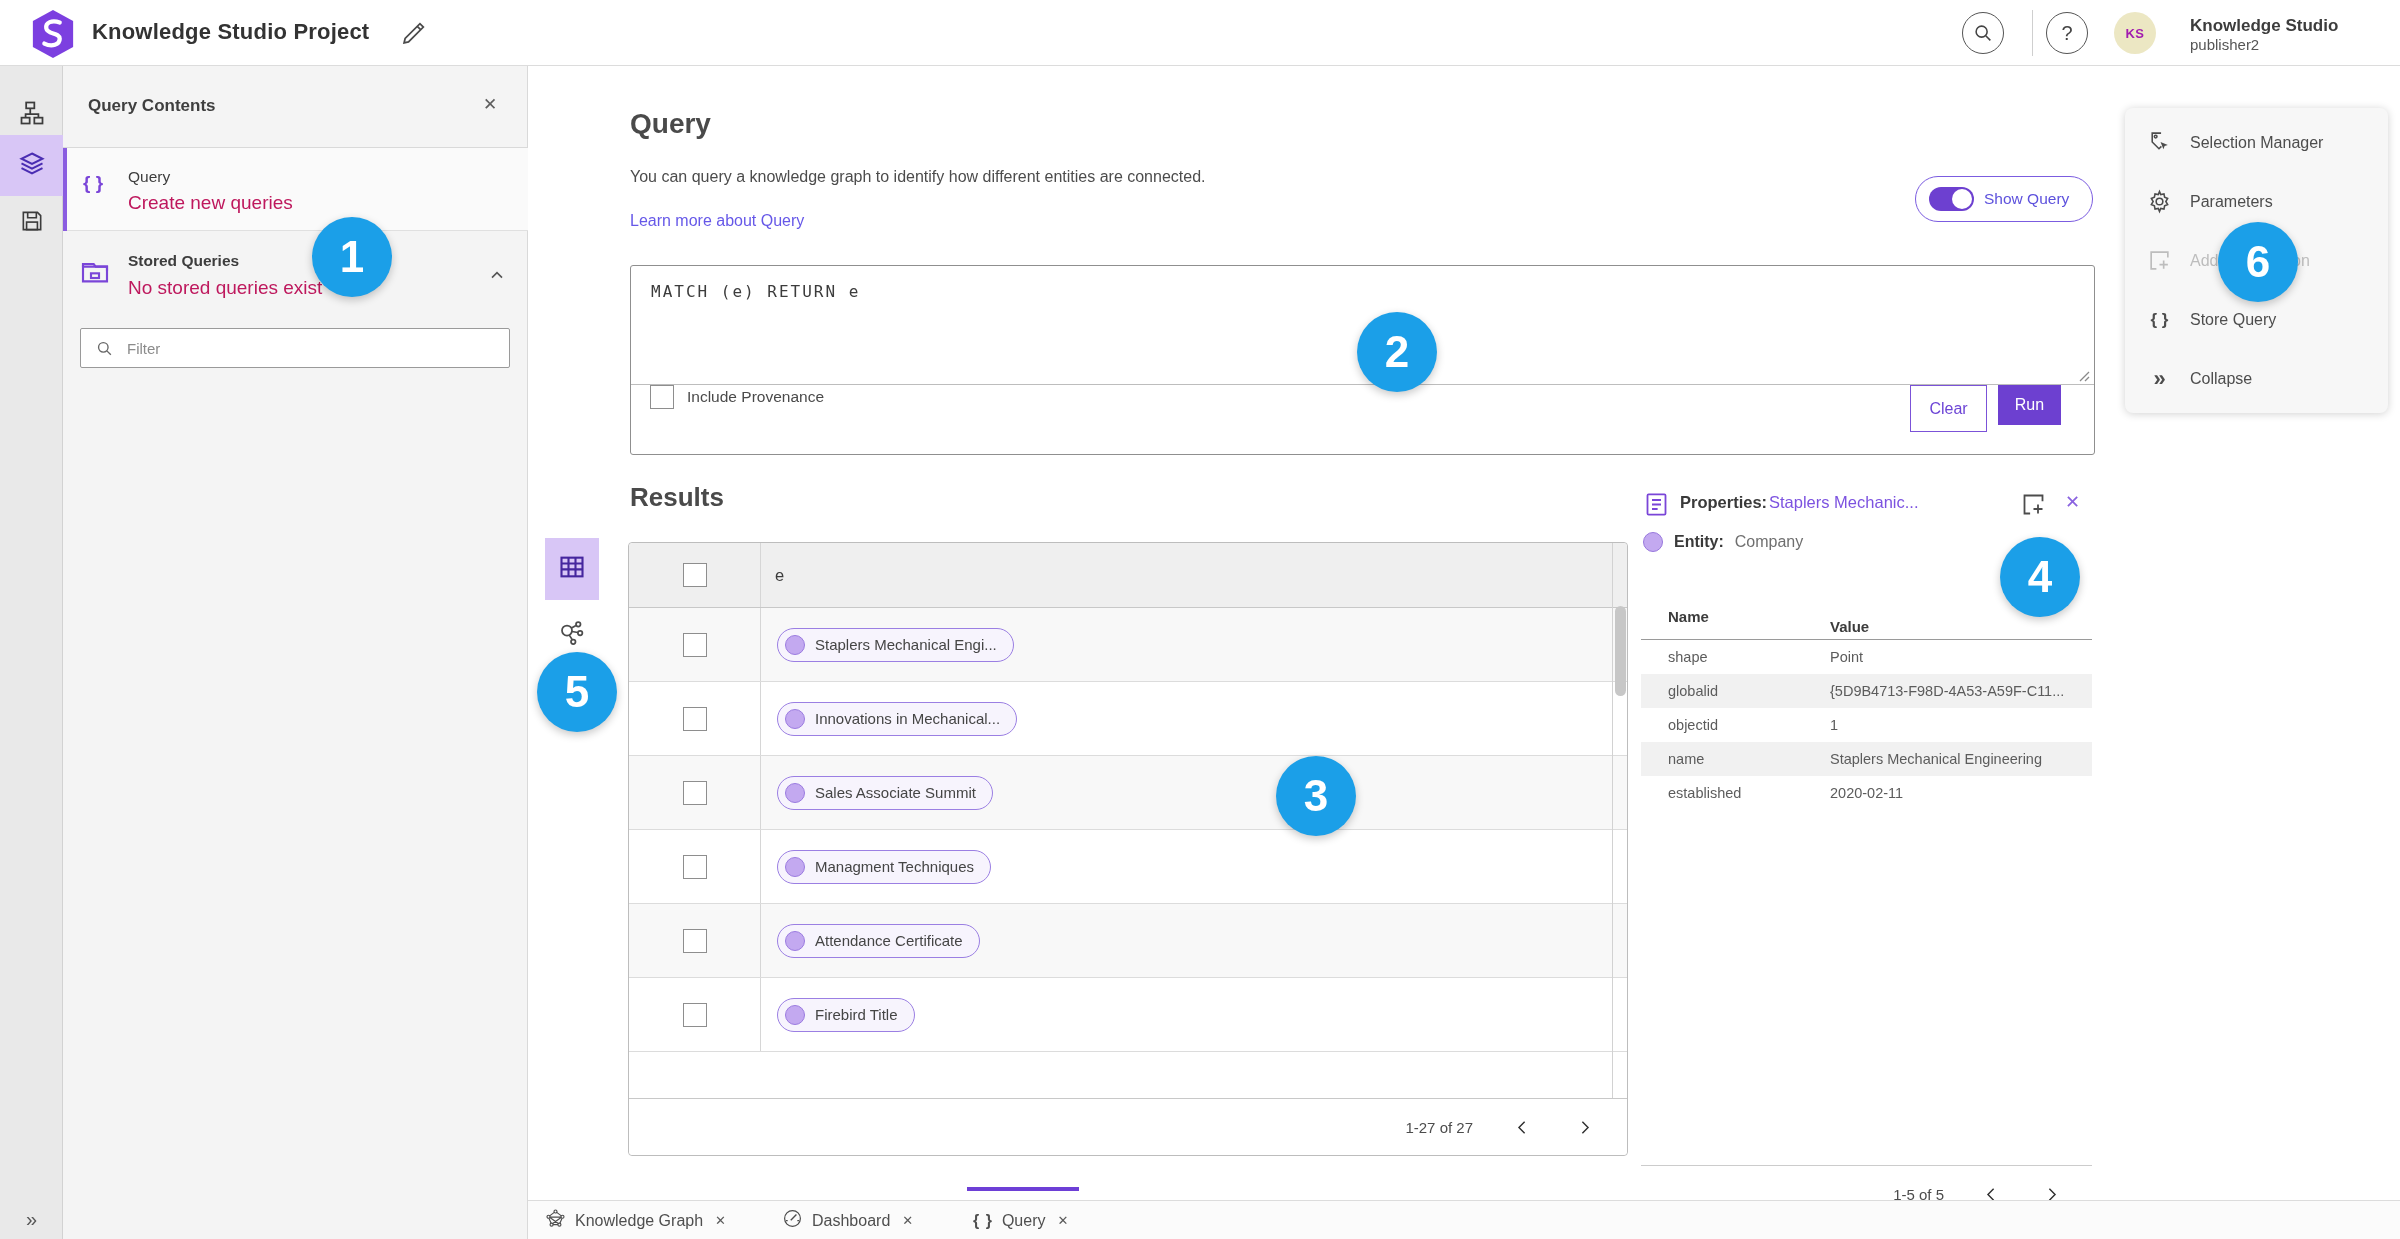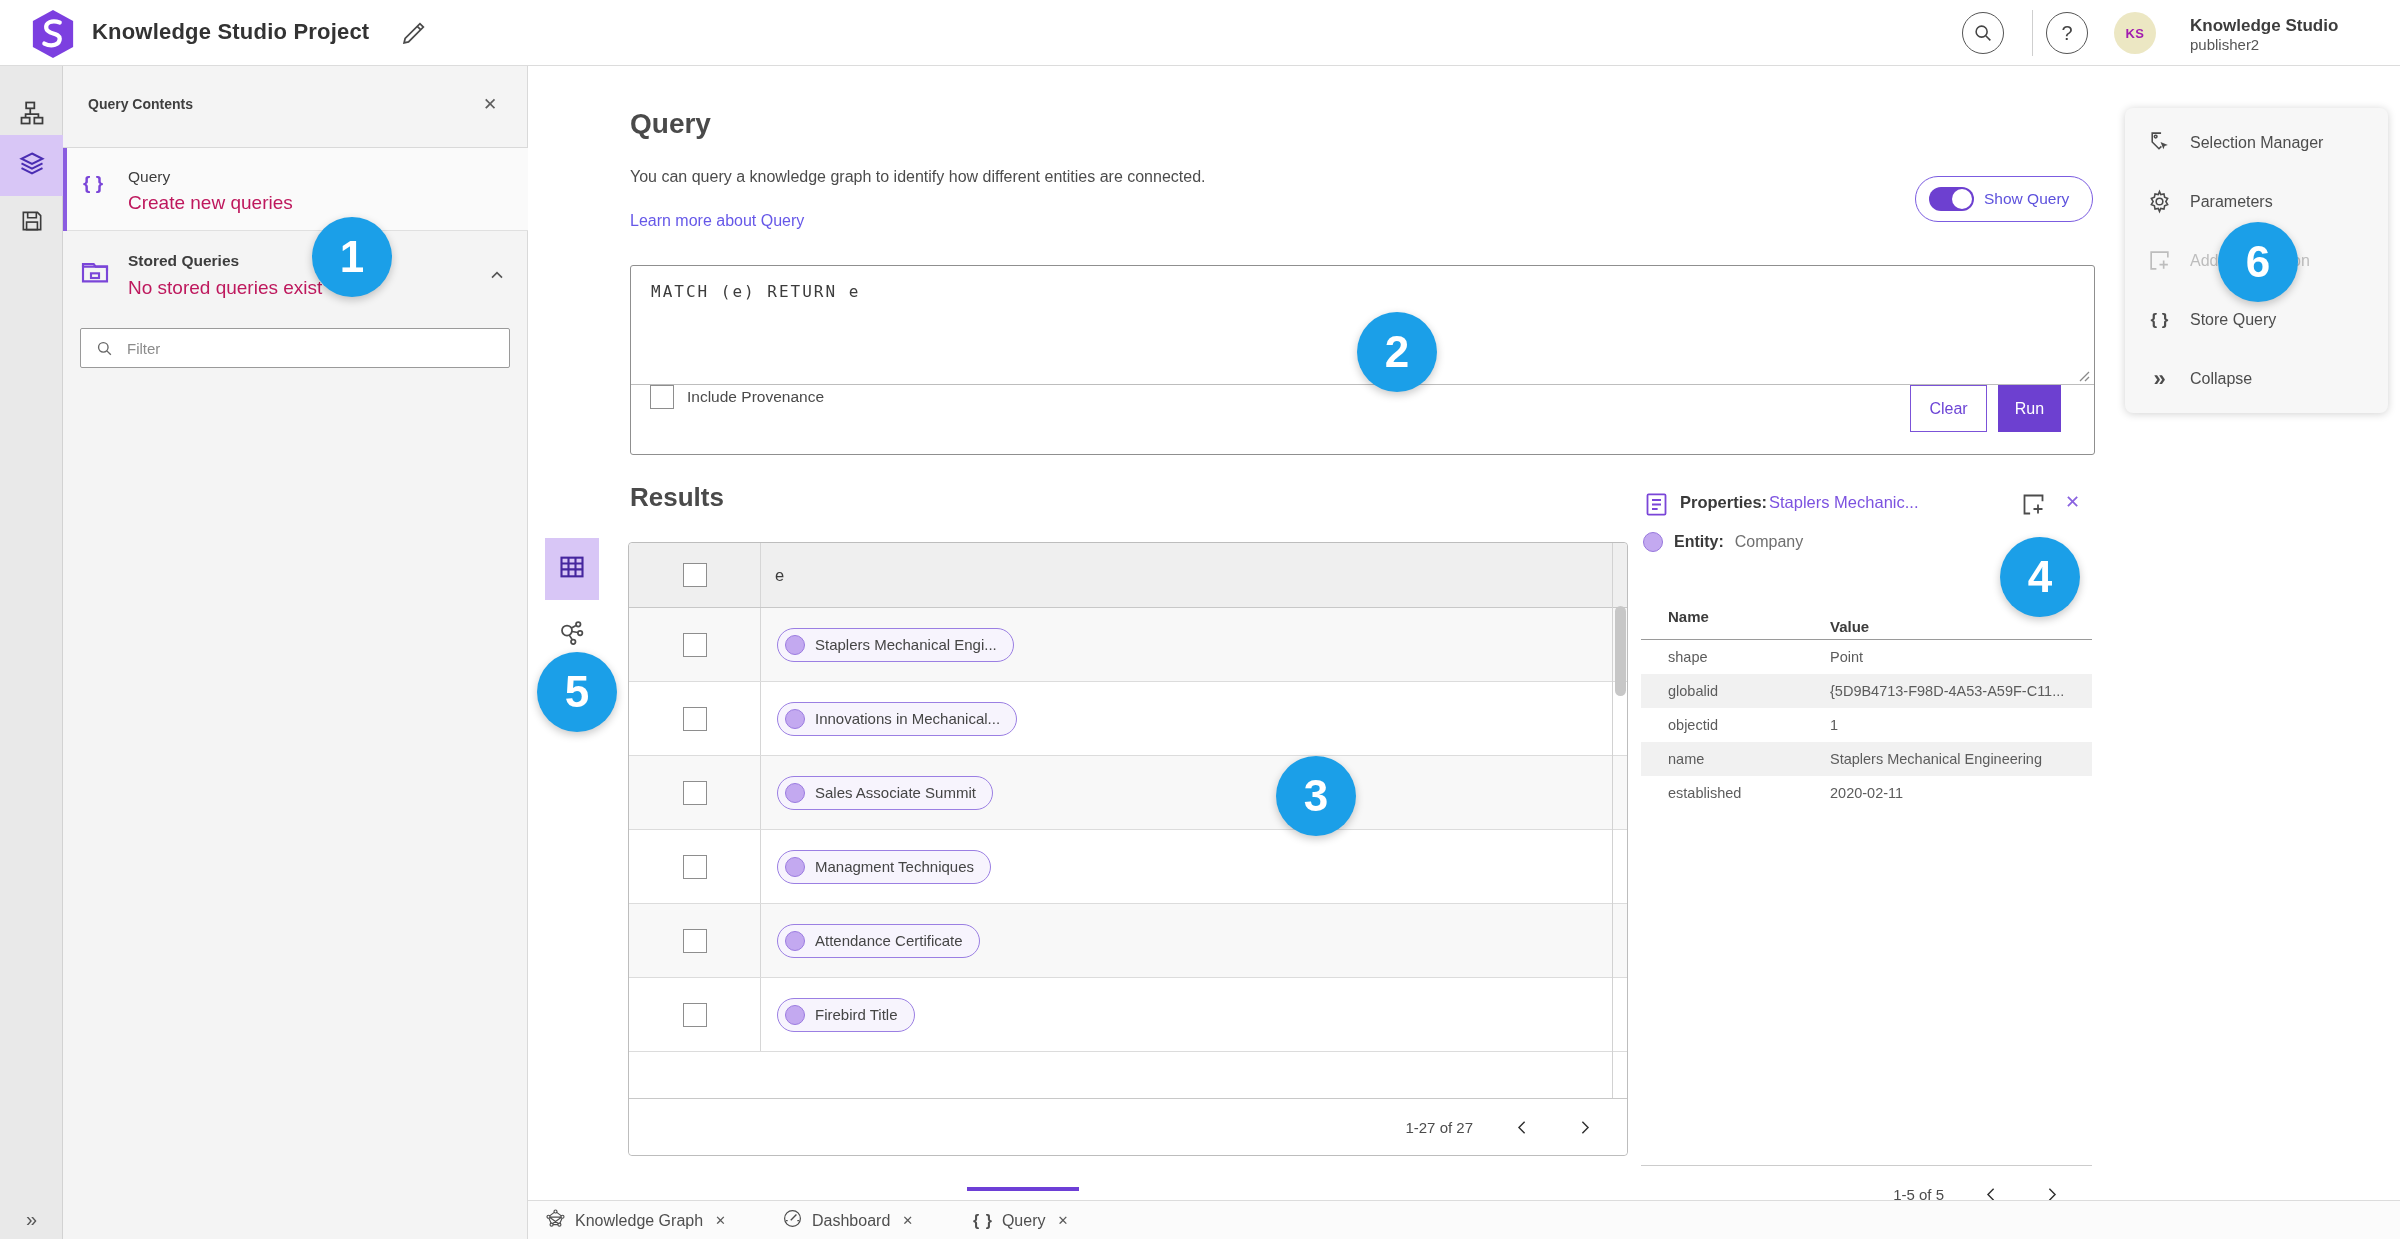--- a/index.html
+++ b/index.html
@@ -21,21 +21,21 @@
   #user-role { font-size:15px; color:#555; }
 
   
   #left-rail { position:absolute; left:0; top:66px; width:63px; height:1173px; background:#e9e9e9; border-right:1px solid #d2d2d2; z-index:5; }
   .rail-slot { position:absolute; left:0; width:63px; height:61px; display:flex; align-items:center; justify-content:center; cursor:pointer; }
   .rail-selected { background:#d8c6f6; }
   #rail-expand { position:absolute; left:0; bottom:8px; width:63px; text-align:center; font-size:20px; color:#555; cursor:pointer; }
 
   
   #contents-panel { position:absolute; left:63px; top:66px; width:465px; height:1173px; background:#f4f4f4; border-right:1px solid #d9d9d9; z-index:5; }
-  #contents-title { position:absolute; left:25px; top:30px; font-size:14px; font-weight:700; color:#3f3f3f; }
+  #contents-title { position:absolute; left:25px; top:30px; font-size:17px; font-weight:700; color:#3f3f3f; }
   #contents-close { position:absolute; left:420px; top:28px; font-size:17px; color:#5e5e5e; cursor:pointer; }
   #contents-divider { position:absolute; left:0; top:81px; width:465px; height:1px; background:#d9d9d9; }
   #query-item { position:absolute; left:0; top:82px; width:465px; height:83px; background:#fafafa; border-bottom:1px solid #e0e0e0; cursor:pointer; }
   #query-item-accent { position:absolute; left:0; top:0; width:4px; height:83px; background:#8a5ce0; }
   #query-item .item-icon { position:absolute; left:20px; top:24px; }
   .item-title { position:absolute; left:65px; top:20px; font-size:15.5px; color:#3d3d3d; }
   .item-sub { position:absolute; left:65px; top:44px; font-size:19px; color:#be185d; }
   #stored-item { position:absolute; left:0; top:174px; width:465px; height:74px; cursor:pointer; }
   #stored-item .item-icon { position:absolute; left:16px; top:16px; }
   #stored-item .item-title { top:12px; font-weight:700; }
@@ -60,21 +60,21 @@
   #query-editor { position:absolute; left:102px; top:199px; width:1465px; height:190px; border:1px solid #8f8f8f; border-radius:3px; background:#fff; }
   #query-text { position:absolute; left:20px; top:16px; font-family:"DejaVu Sans Mono", monospace; font-size:16px; letter-spacing:2px; color:#3c3c3c; white-space:pre; }
   #editor-divider { position:absolute; left:0; top:118px; width:100%; height:1px; background:#bdbdbd; }
   #resize-handle { position:absolute; right:4px; top:102px; }
   #editor-footer { position:absolute; left:0; top:119px; width:100%; height:71px; display:flex; align-items:flex-start; }
   .cb { width:24px; height:24px; background:#fff; border:1.5px solid #8e8e8e; cursor:pointer; }
   #provenance-wrap { display:flex; align-items:center; gap:13px; margin-left:19px; }
   #provenance-label { font-size:15.5px; color:#4a4a4a; }
   #editor-buttons { margin-left:auto; margin-right:33px; display:flex; gap:11px; }
   #clear-btn { width:77px; height:47px; background:#fff; border:1.6px solid #7b52d8; color:#6d45d6; font-size:16px; font-family:"Liberation Sans", sans-serif; cursor:pointer; }
-  #run-btn { width:63px; height:47px; background:#6d40d0; border:0; color:#fff; font-size:16px; font-family:"Liberation Sans", sans-serif; cursor:pointer; }
+  #run-btn { width:63px; height:40px; background:#6d40d0; border:0; color:#fff; font-size:16px; font-family:"Liberation Sans", sans-serif; cursor:pointer; }
 
   
   #results-heading { position:absolute; left:102px; top:416px; font-size:26px; font-weight:700; color:#4a4a4a; }
   #view-table-btn { position:absolute; left:17px; top:472px; width:54px; height:62px; background:#d8c6f6; display:flex; align-items:center; justify-content:center; cursor:pointer; }
   #view-graph-btn { position:absolute; left:29px; top:552px; width:30px; height:30px; cursor:pointer; }
 
   #results-table { position:absolute; left:100px; top:476px; width:1000px; height:614px; border:1px solid #bdbdbd; border-radius:4px; background:#fff; }
   #rt-header { position:absolute; left:0; top:0; width:100%; height:65px; background:#efefef; border-bottom:1px solid #c8c8c8; border-radius:4px 4px 0 0; display:flex; align-items:center; }
   .rt-check-col { width:132px; height:100%; border-right:1px solid #d6d6d6; display:flex; align-items:center; justify-content:center; flex:none; }
   #rt-col-e { padding-left:14px; font-size:16.5px; color:#3c3c3c; }

